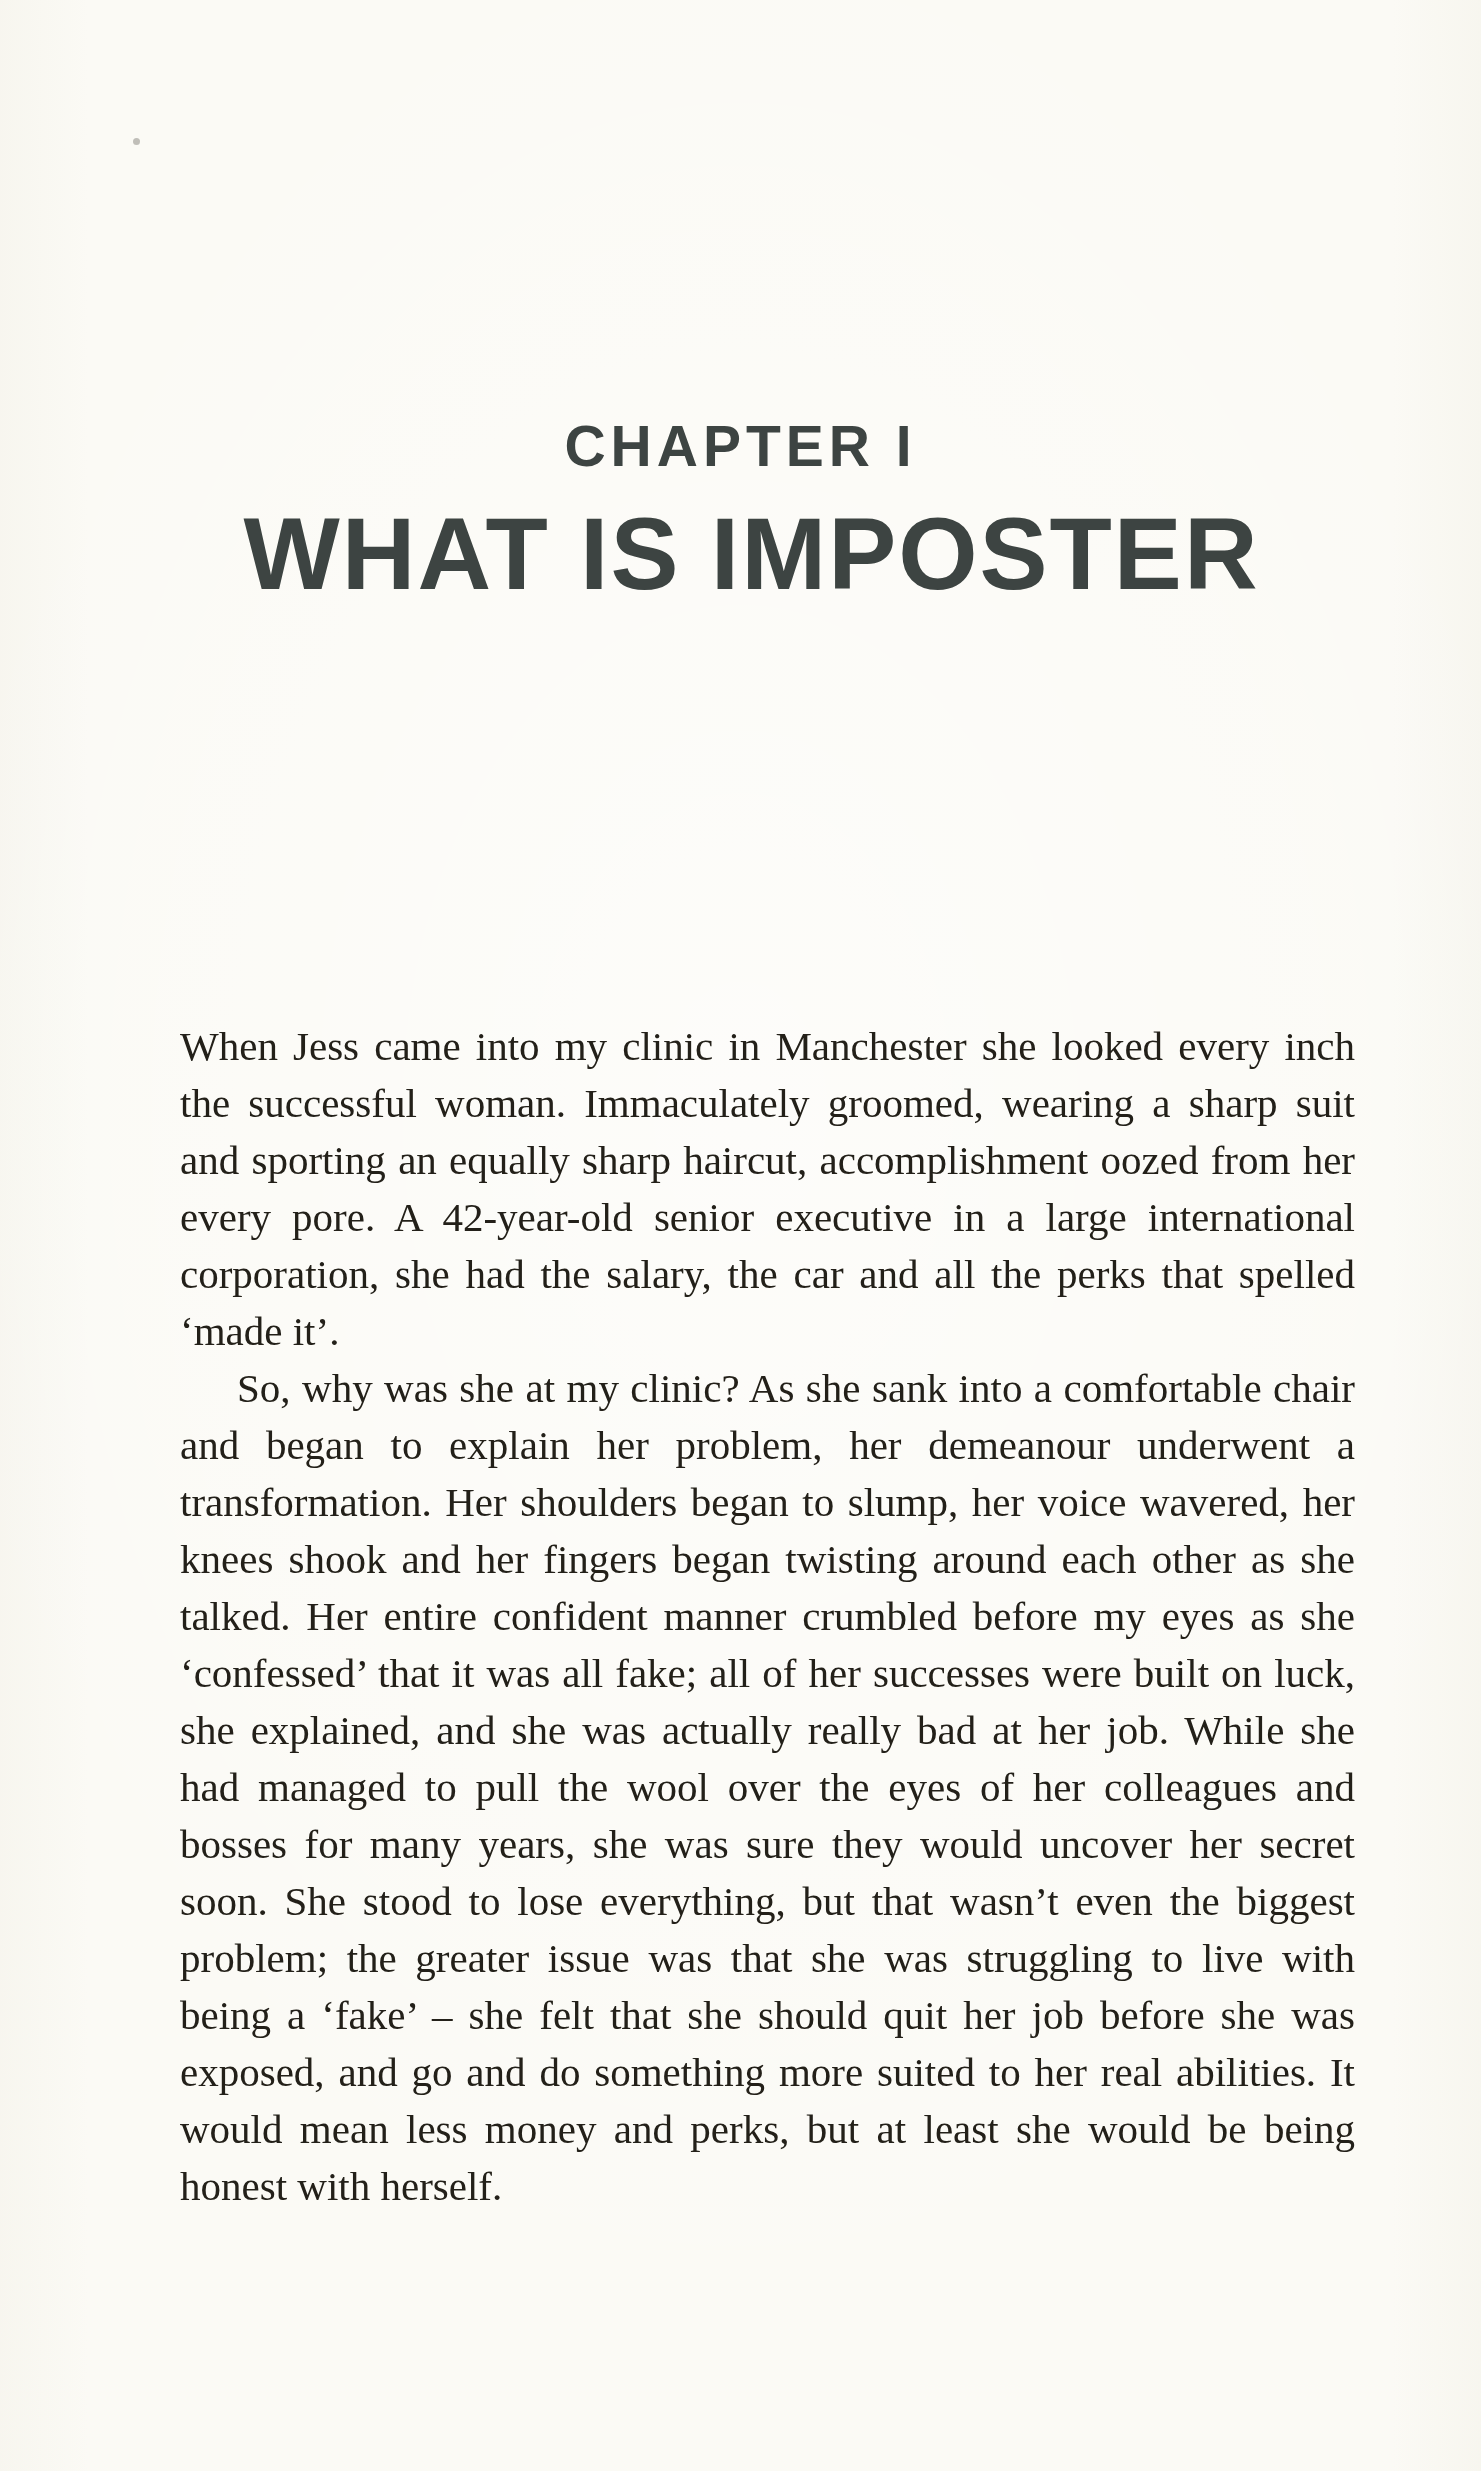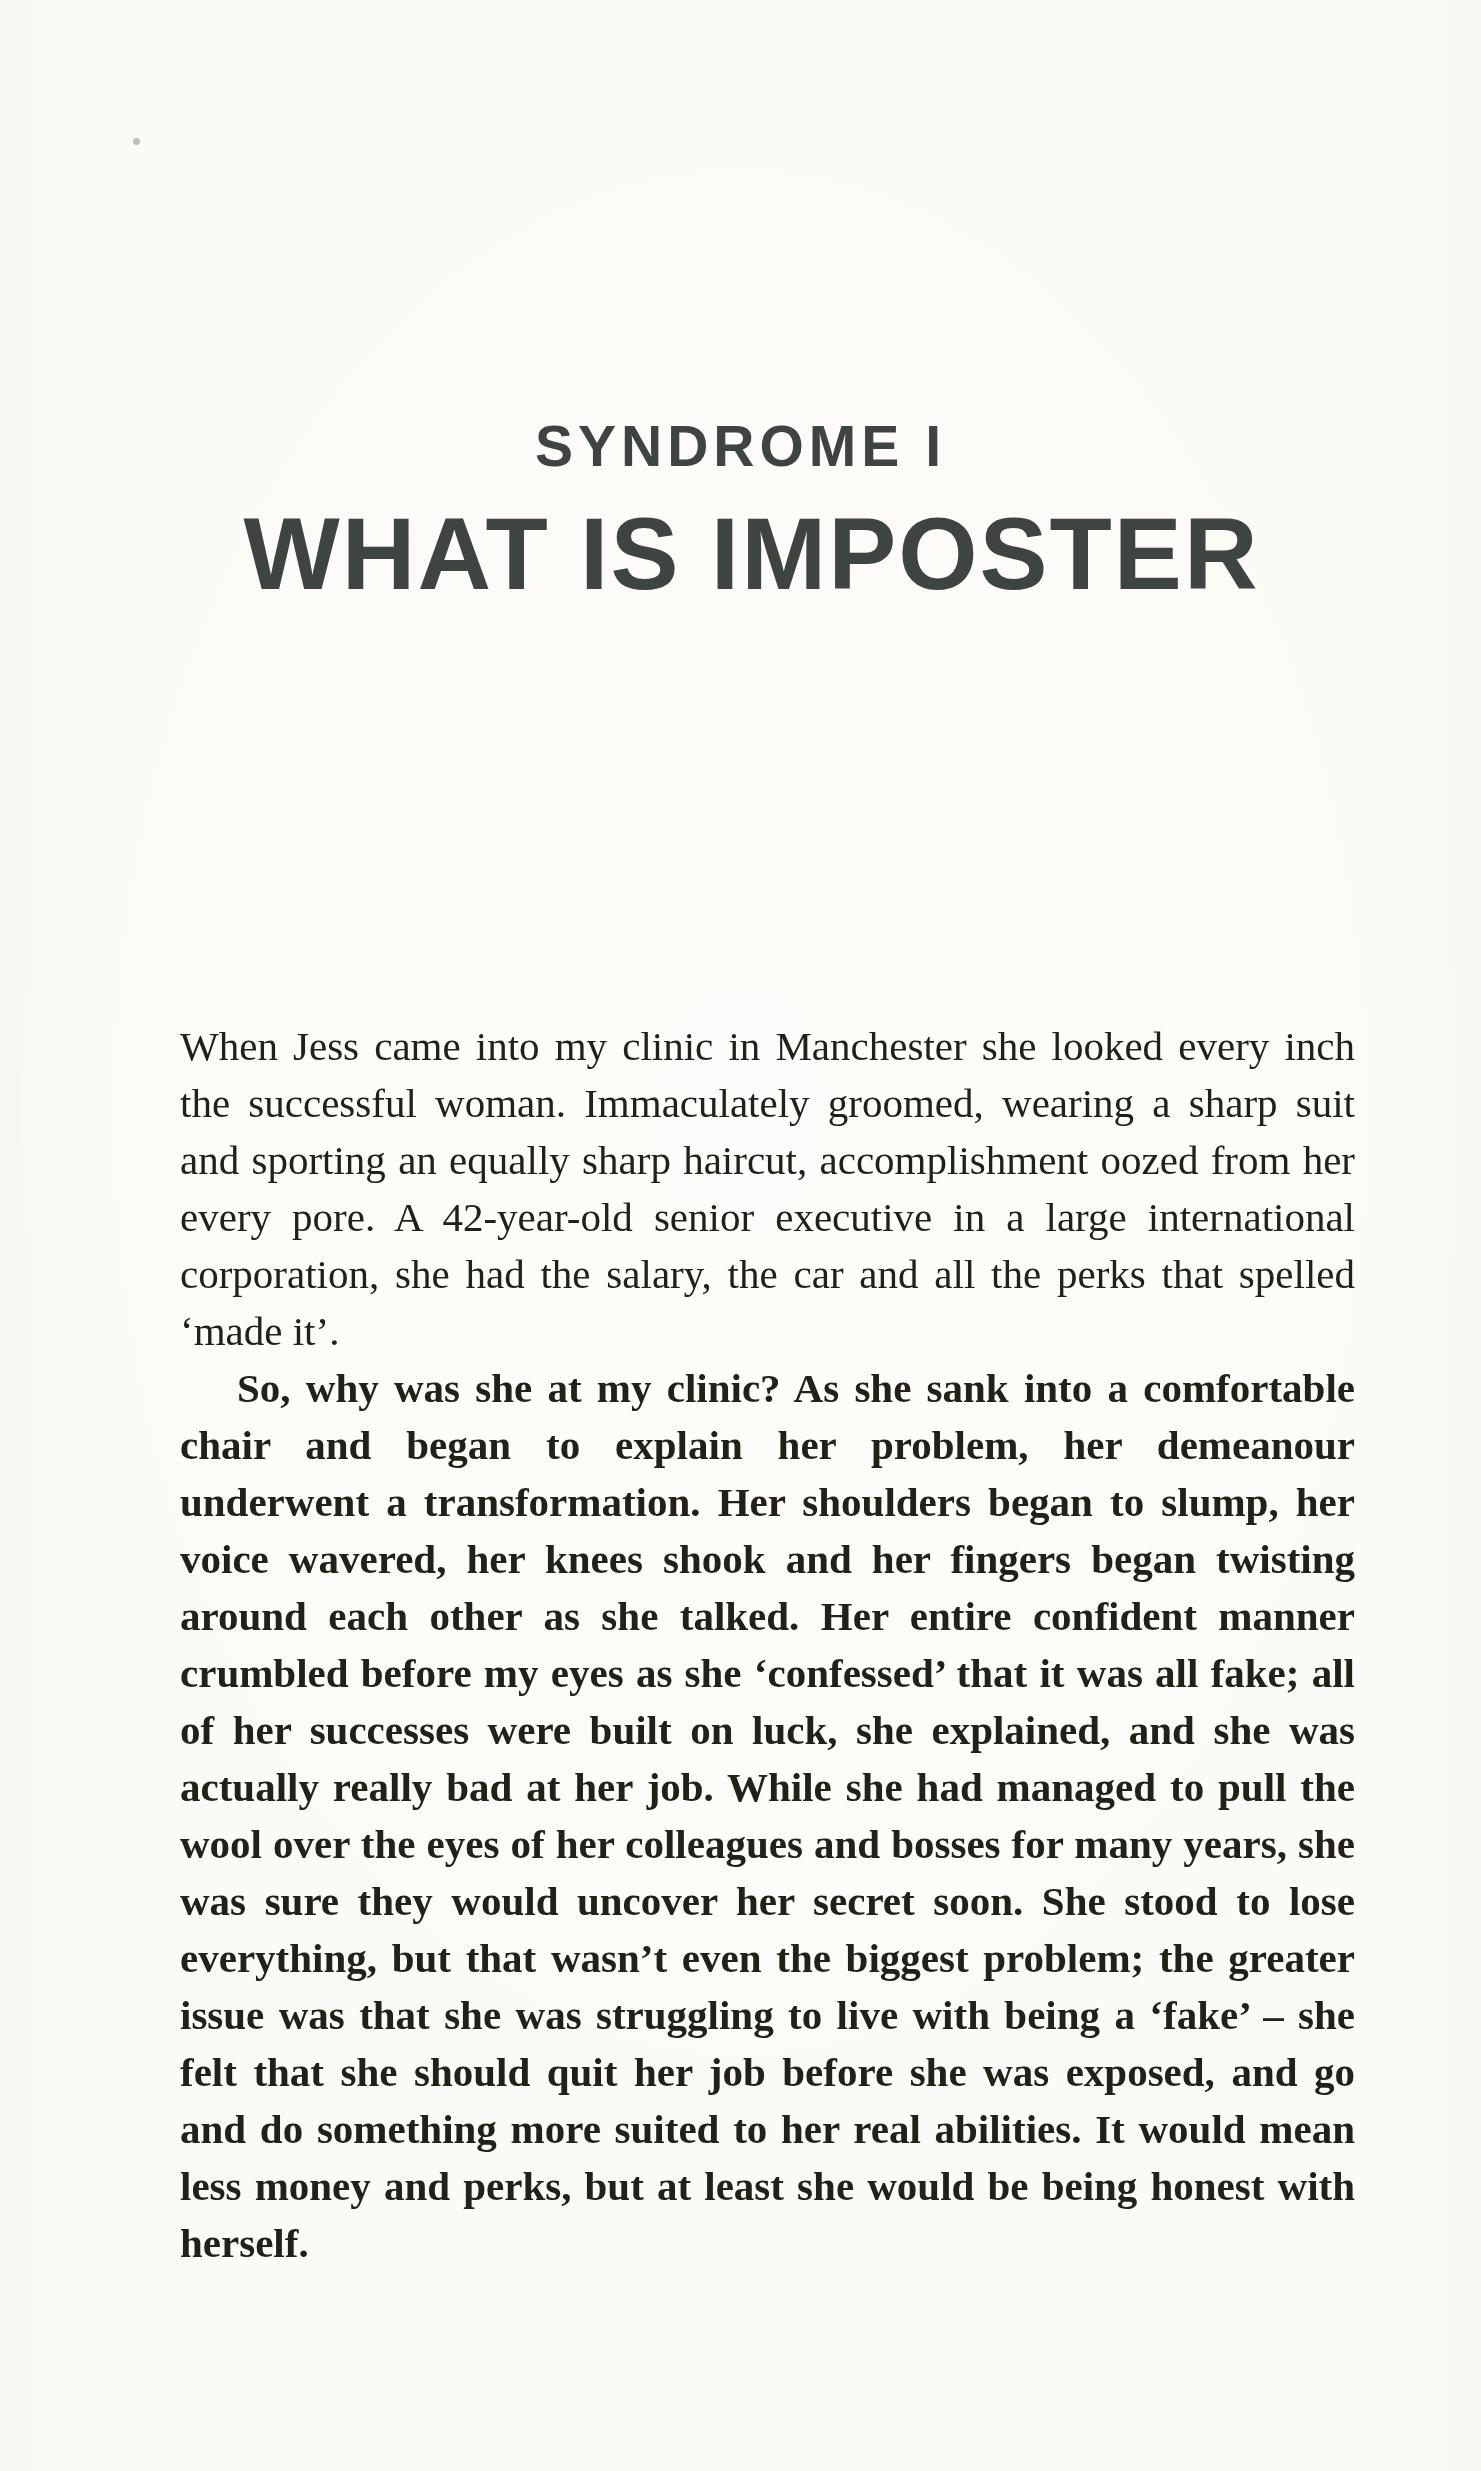--- a/index.html
+++ b/index.html
@@ -60,38 +60,38 @@
     top: 1018px;
     left: 158px;
     width: 1175px;
     font-size: 41px;
     line-height: 57px;
     color: var(--body-color);
     text-align: justify;
     margin-left: 22px;
   }
   .body-text p { text-indent: 0; }
-  .body-text p + p { text-indent: 57px; font-weight: bold; }
+  .body-text p + p { text-indent: 57px; }
   .scan-speck {
     position: absolute;
     left: 133px;
     top: 138px;
     width: 7px;
     height: 7px;
     border-radius: 50%;
     background: rgba(120,118,110,0.45);
   }
 </style>
 </head>
 <body>
 
 <div class="page">
   <div class="scan-speck"></div>
 
-  <div class="kicker">SYNDROME I</div>
+  <div class="kicker">CHAPTER I</div>
 
   <div class="title">
     <div>WHAT IS IMPOSTER</div>
   </div>
 
   <div class="body-text">
     <p>When Jess came into my clinic in Manchester she looked every inch the successful woman. Immaculately groomed, wearing a sharp suit and sporting an equally sharp haircut, accomplishment oozed from her every pore. A 42-year-old senior executive in a large international corporation, she had the salary, the car and all the perks that spelled ‘made it’.</p>
     <p>So, why was she at my clinic? As she sank into a comfortable chair and began to explain her problem, her demeanour underwent a transformation. Her shoulders began to slump, her voice wavered, her knees shook and her fingers began twisting around each other as she talked. Her entire confident manner crumbled before my eyes as she ‘confessed’ that it was all fake; all of her successes were built on luck, she explained, and she was actually really bad at her job. While she had managed to pull the wool over the eyes of her colleagues and bosses for many years, she was sure they would uncover her secret soon. She stood to lose everything, but that wasn’t even the biggest problem; the greater issue was that she was struggling to live with being a ‘fake’ – she felt that she should quit her job before she was exposed, and go and do something more suited to her real abilities. It would mean less money and perks, but at least she would be being honest with herself.</p>
   </div>
 </div>

